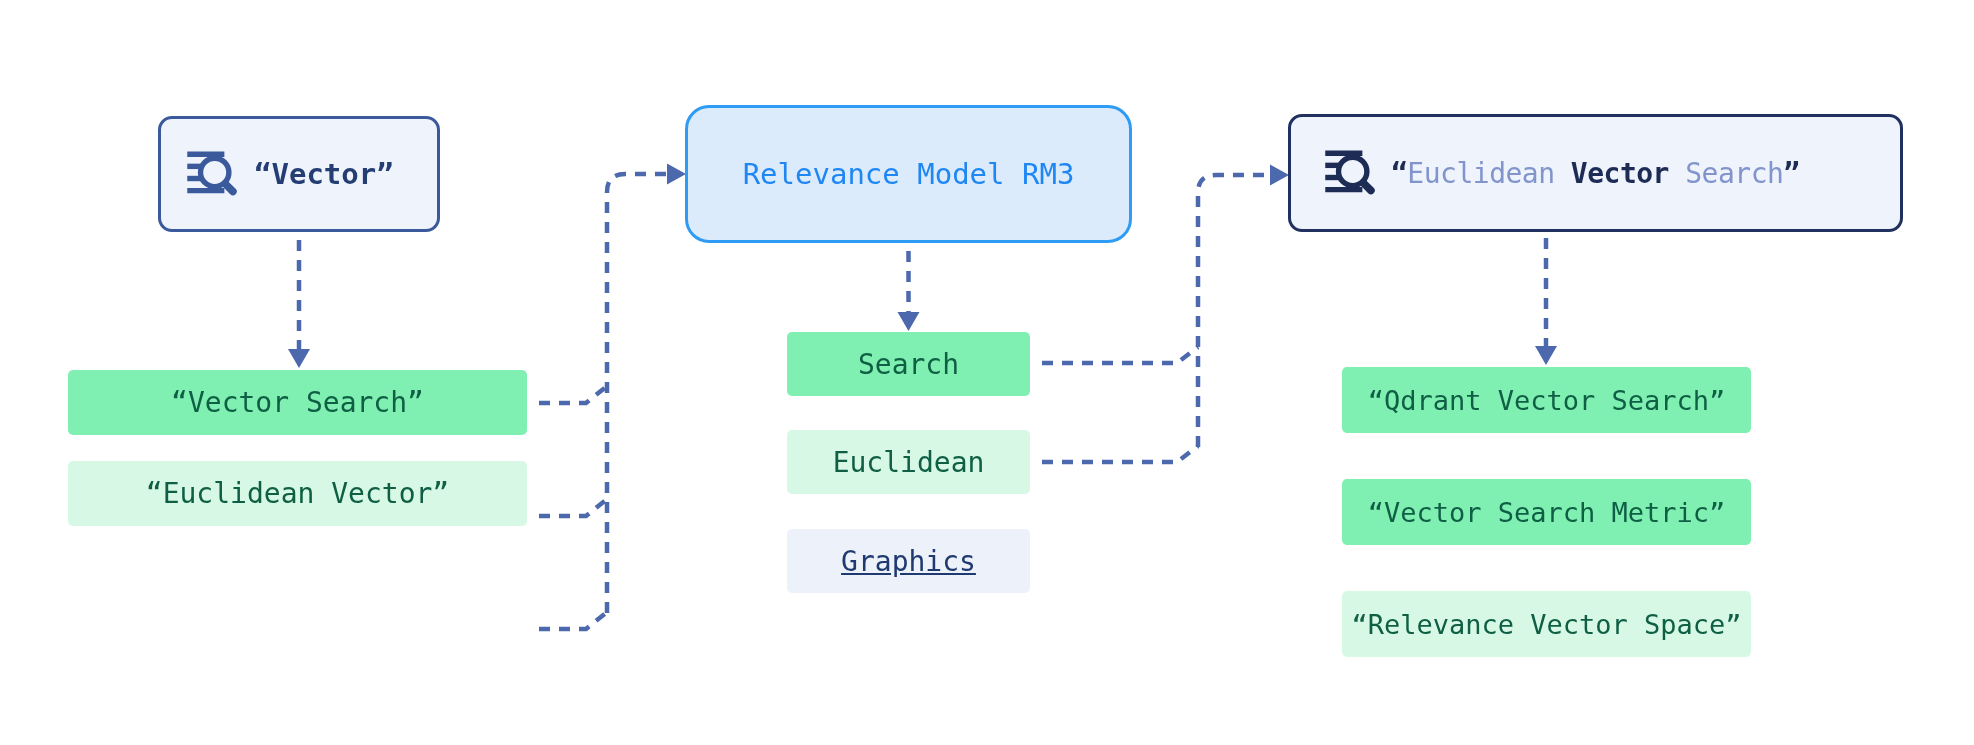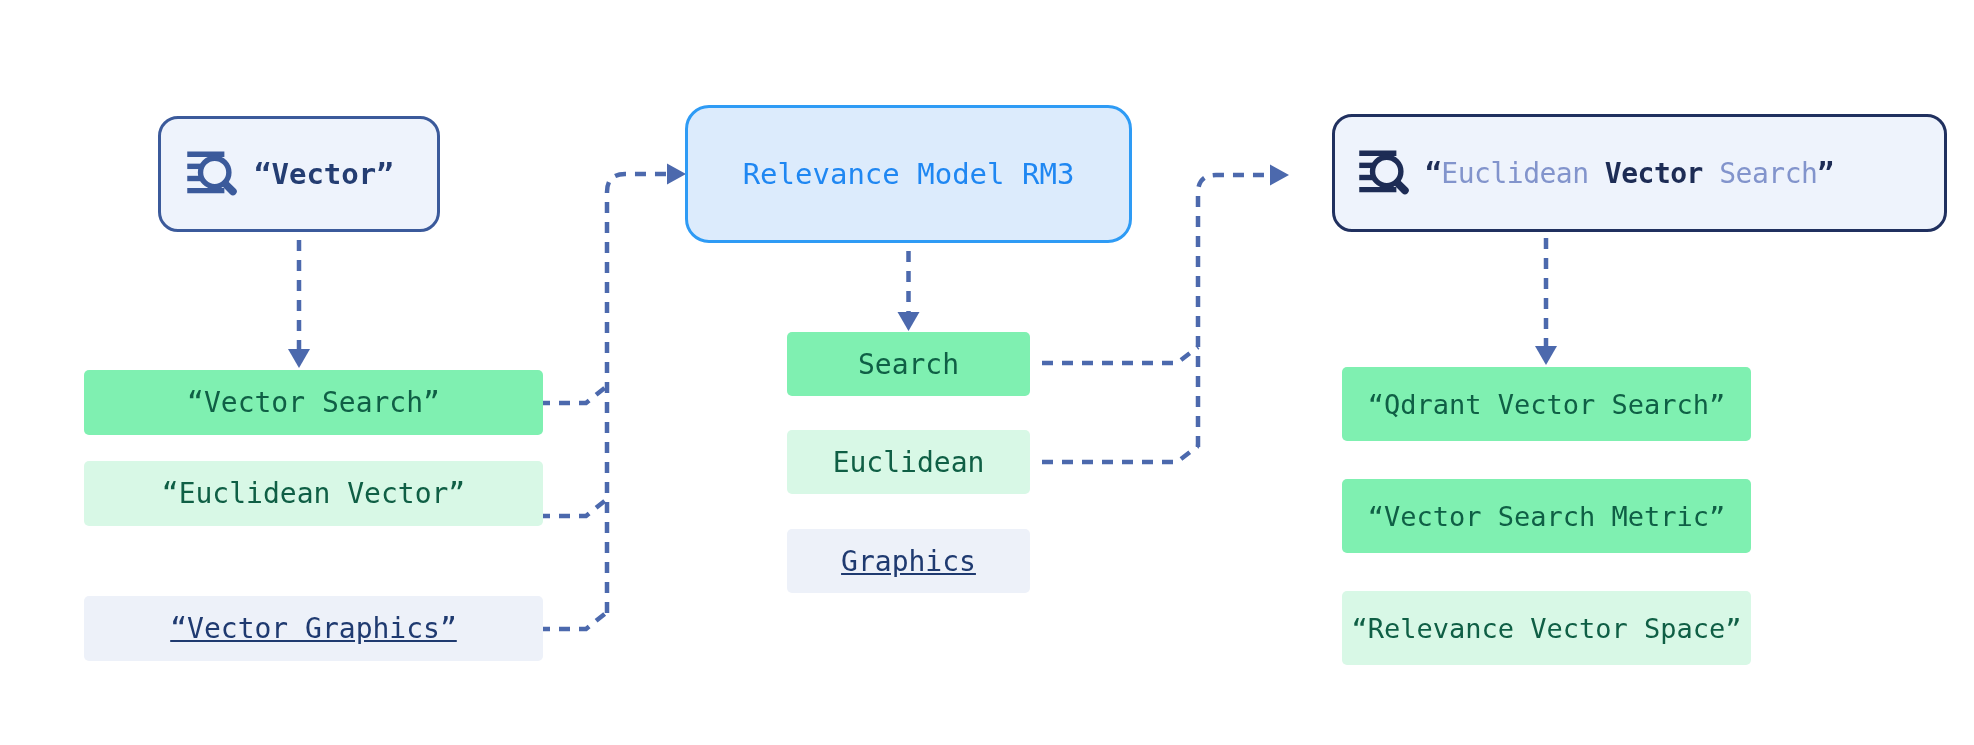--- a/index.html
+++ b/index.html
@@ -41,35 +41,35 @@
     stroke-linejoin:miter;
   }
   .wires .head{fill:var(--connector);stroke:none;}
 
   
   .searchbox{
     position:absolute;
     display:flex;
     align-items:center;
     background:var(--searchbox-bg);
-    border-radius:20px;
+    border-radius:14px;
   }
   .searchbox .icon{display:flex;flex:0 0 auto;}
   .searchbox.left-q{
     left:158px;top:116px;width:282px;height:116px;
     border:3px solid var(--searchbox-border);
     color:var(--searchbox-ink);
     padding-left:24px;gap:15px;
   }
   .searchbox.left-q .icon{color:var(--searchbox-border);}
   .q-text{font-size:29px;font-weight:700;white-space:nowrap;}
   .searchbox.right-q{
-    left:1332px;top:114px;width:615px;height:118px;
+    left:1288px;top:114px;width:615px;height:118px;
     border:3px solid var(--darkbox-border);
-    padding-left:22px;gap:14px;
+    padding-left:32px;gap:14px;
   }
   .searchbox.right-q .icon{color:var(--darkbox-ink);}
   .q-rich{font-size:28px;font-weight:700;color:var(--darkbox-ink);white-space:nowrap;letter-spacing:-0.5px;}
   .q-rich .q-muted{color:var(--muted-ink);font-weight:500;}
   .q-rich .q-word ~ .q-word{margin-left:.58em;}
 
   
   .rm3{
     position:absolute;
     left:685px;top:105px;width:447px;height:138px;
@@ -82,25 +82,25 @@
   }
 
   
   .row{
     position:absolute;
     display:flex;align-items:center;justify-content:center;
     border-radius:5px;
     font-size:28px;font-weight:500;
     white-space:nowrap;
   }
-  .lcol{left:68px;width:459px;height:65px;margin-left:16px;}
+  .lcol{left:68px;width:459px;height:65px;}
   .lcol.p1{top:370px}.lcol.p2{top:461px}.lcol.p3{top:596px}
   .mcol{left:787px;width:243px;height:64px;}
   .mcol.p1{top:332px}.mcol.p2{top:430px}.mcol.p3{top:529px}
-  .rcol{left:1342px;width:409px;height:74px;font-size:27px;}
+  .rcol{left:1342px;width:409px;height:66px;font-size:27px;}
   .rcol.p1{top:367px}.rcol.p2{top:479px}.rcol.p3{top:591px}
   .tone-green{background:var(--green);color:var(--green-ink);}
   .tone-mint{background:var(--mint);color:var(--green-ink);}
   .tone-slate{background:var(--slate);color:var(--navy-ink);text-decoration:underline;}
 </style>
 </head>
 <body>
 
 <div class="canvas">
 
@@ -160,23 +160,20 @@
       <span>“</span><span class="q-muted q-word">Euclidean</span><span class="q-word">Vector</span><span class="q-muted q-word">Search</span><span>”</span>
     </span>
   </div>
 
   <div class="row lcol p1 tone-green">
     <span>“Vector Search”</span>
   </div>
   <div class="row lcol p2 tone-mint">
     <span>“Euclidean Vector”</span>
   </div>
-  <div class="row lcol p3 tone-slate">
-    <span>“Vector Graphics”</span>
-  </div>
 
   <div class="row mcol p1 tone-green">
     <span>Search</span>
   </div>
   <div class="row mcol p2 tone-mint">
     <span>Euclidean</span>
   </div>
   <div class="row mcol p3 tone-slate">
     <span>Graphics</span>
   </div>

